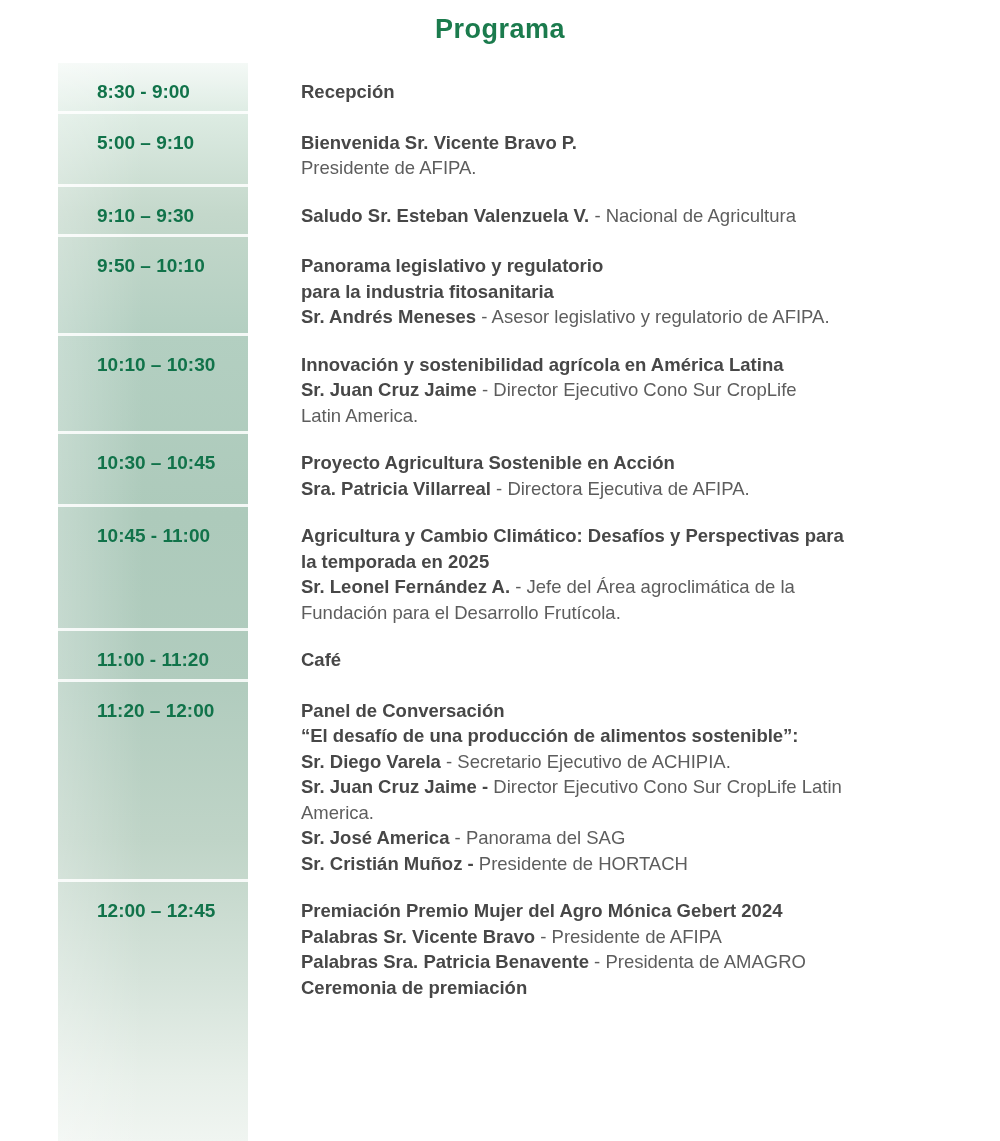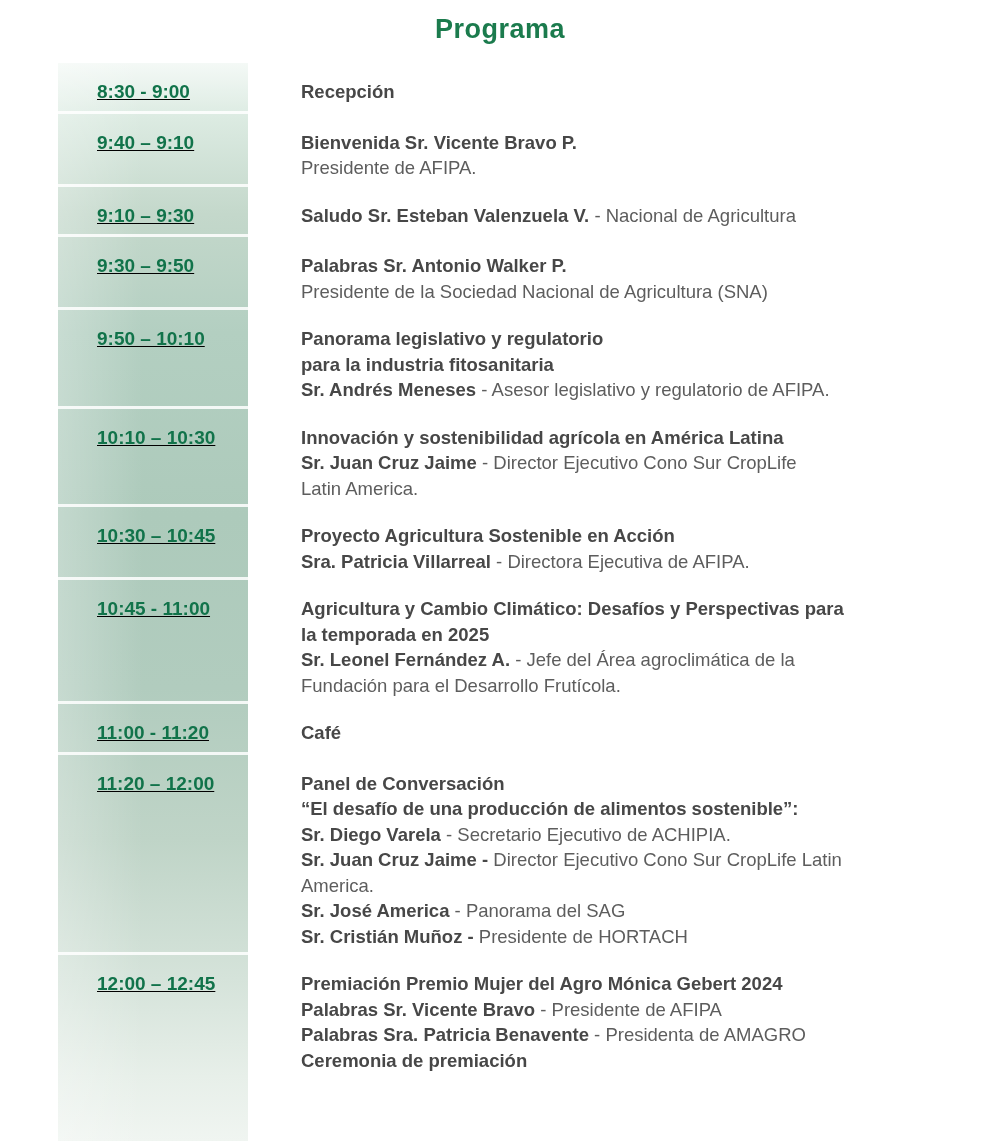--- a/index.html
+++ b/index.html
@@ -57,21 +57,20 @@
   .row {
     display: flex;
     align-items: stretch;
   }
   .time-cell {
     flex: 0 0 190px;
     width: 190px;
     box-sizing: border-box;
     padding: 16px 25px 6px 39px;
     border-bottom: 3px solid rgba(255,255,255,0.85);
-    text-decoration: underline;
   }
   .row:last-child .time-cell { border-bottom: none; }
   .time-label {
     font-size: 19px;
     font-weight: 700;
     line-height: 25.5px;
     white-space: nowrap;
     color: var(--time-green, #11734a);
   }
   .content-cell {
@@ -107,46 +106,37 @@
     <div class="time-cell">
       <span class="time-label">8:30 - 9:00</span>
     </div>
     <div class="content-cell">
           <div class="line"><span class="seg-bold">Recepción</span></div>
         </div>
   </div>
 
   <div class="row">
     <div class="time-cell">
-      <span class="time-label">9:40 – 9:10</span>
+      <span class="time-label">5:00 – 9:10</span>
     </div>
     <div class="content-cell">
           <div class="line"><span class="seg-bold">Bienvenida Sr. Vicente Bravo P.</span></div>
           <div class="line"><span class="seg-regular">Presidente de AFIPA.</span></div>
         </div>
   </div>
 
   <div class="row">
     <div class="time-cell">
       <span class="time-label">9:10 – 9:30</span>
     </div>
     <div class="content-cell">
           <div class="line"><span class="seg-bold">Saludo Sr. Esteban Valenzuela V.</span><span class="seg-regular"> - Nacional de Agricultura</span></div>
         </div>
   </div>
 
-  <div class="row">
-    <div class="time-cell">
-      <span class="time-label">9:30 – 9:50</span>
-    </div>
-    <div class="content-cell">
-          <div class="line"><span class="seg-bold">Palabras Sr. Antonio Walker P.</span></div>
-          <div class="line"><span class="seg-regular">Presidente de la Sociedad Nacional de Agricultura (SNA)</span></div>
-        </div>
-  </div>
 
   <div class="row">
     <div class="time-cell">
       <span class="time-label">9:50 – 10:10</span>
     </div>
     <div class="content-cell">
           <div class="line"><span class="seg-bold">Panorama legislativo y regulatorio</span></div>
           <div class="line"><span class="seg-bold">para la industria fitosanitaria</span></div>
           <div class="line"><span class="seg-bold">Sr. Andrés Meneses</span><span class="seg-regular"> - Asesor legislativo y regulatorio de AFIPA.</span></div>
         </div>

